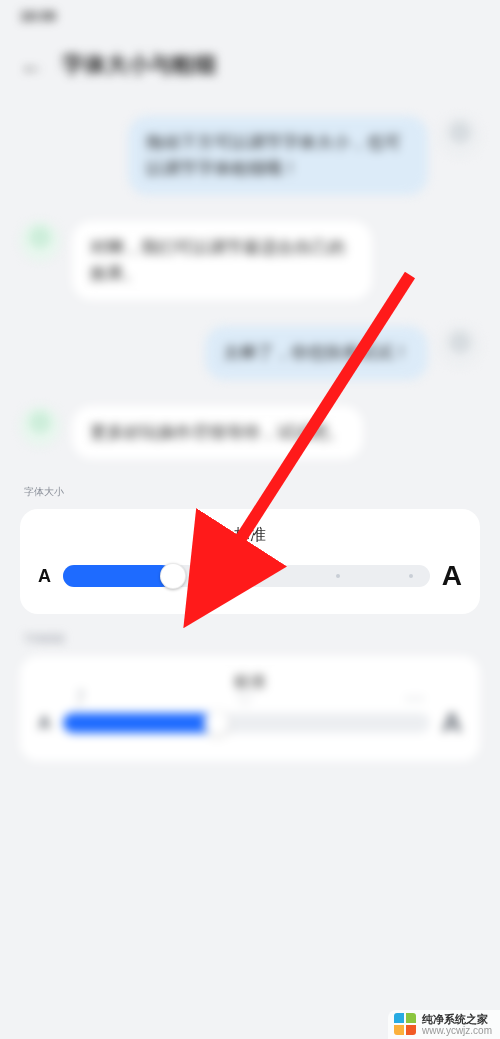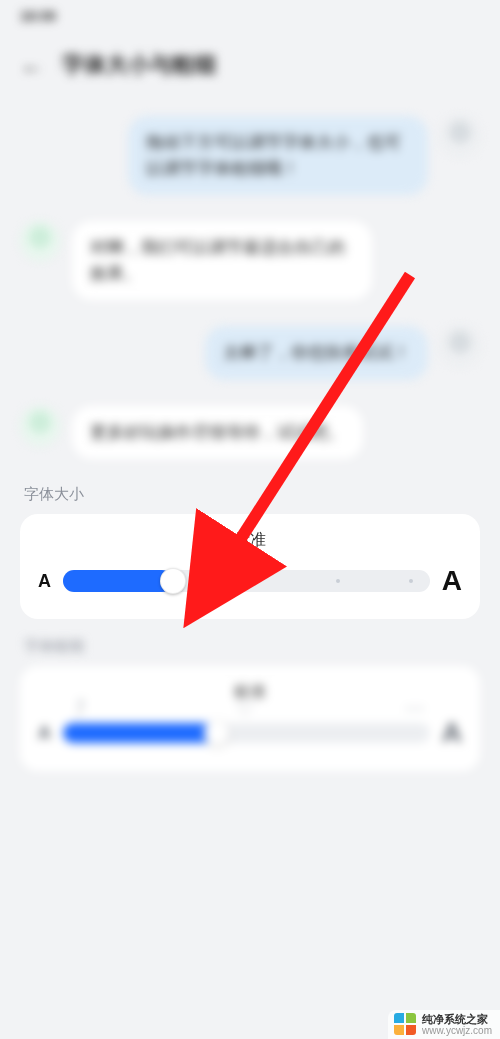--- a/index.html
+++ b/index.html
@@ -88,21 +88,21 @@
     .bubble.white {
       background: #fff;
     }
 
     
     .section {
       padding: 0 20px;
     }
     .section-label {
       color: #8a8f99;
-      font-size: 15px;
+      font-size: 10px;
       margin: 10px 4px 10px 4px;
     }
     .card {
       background: #fff;
       border-radius: 18px;
       padding: 16px 18px 22px 18px;
     }
     .card-title {
       text-align: center;
       font-size: 16px;

